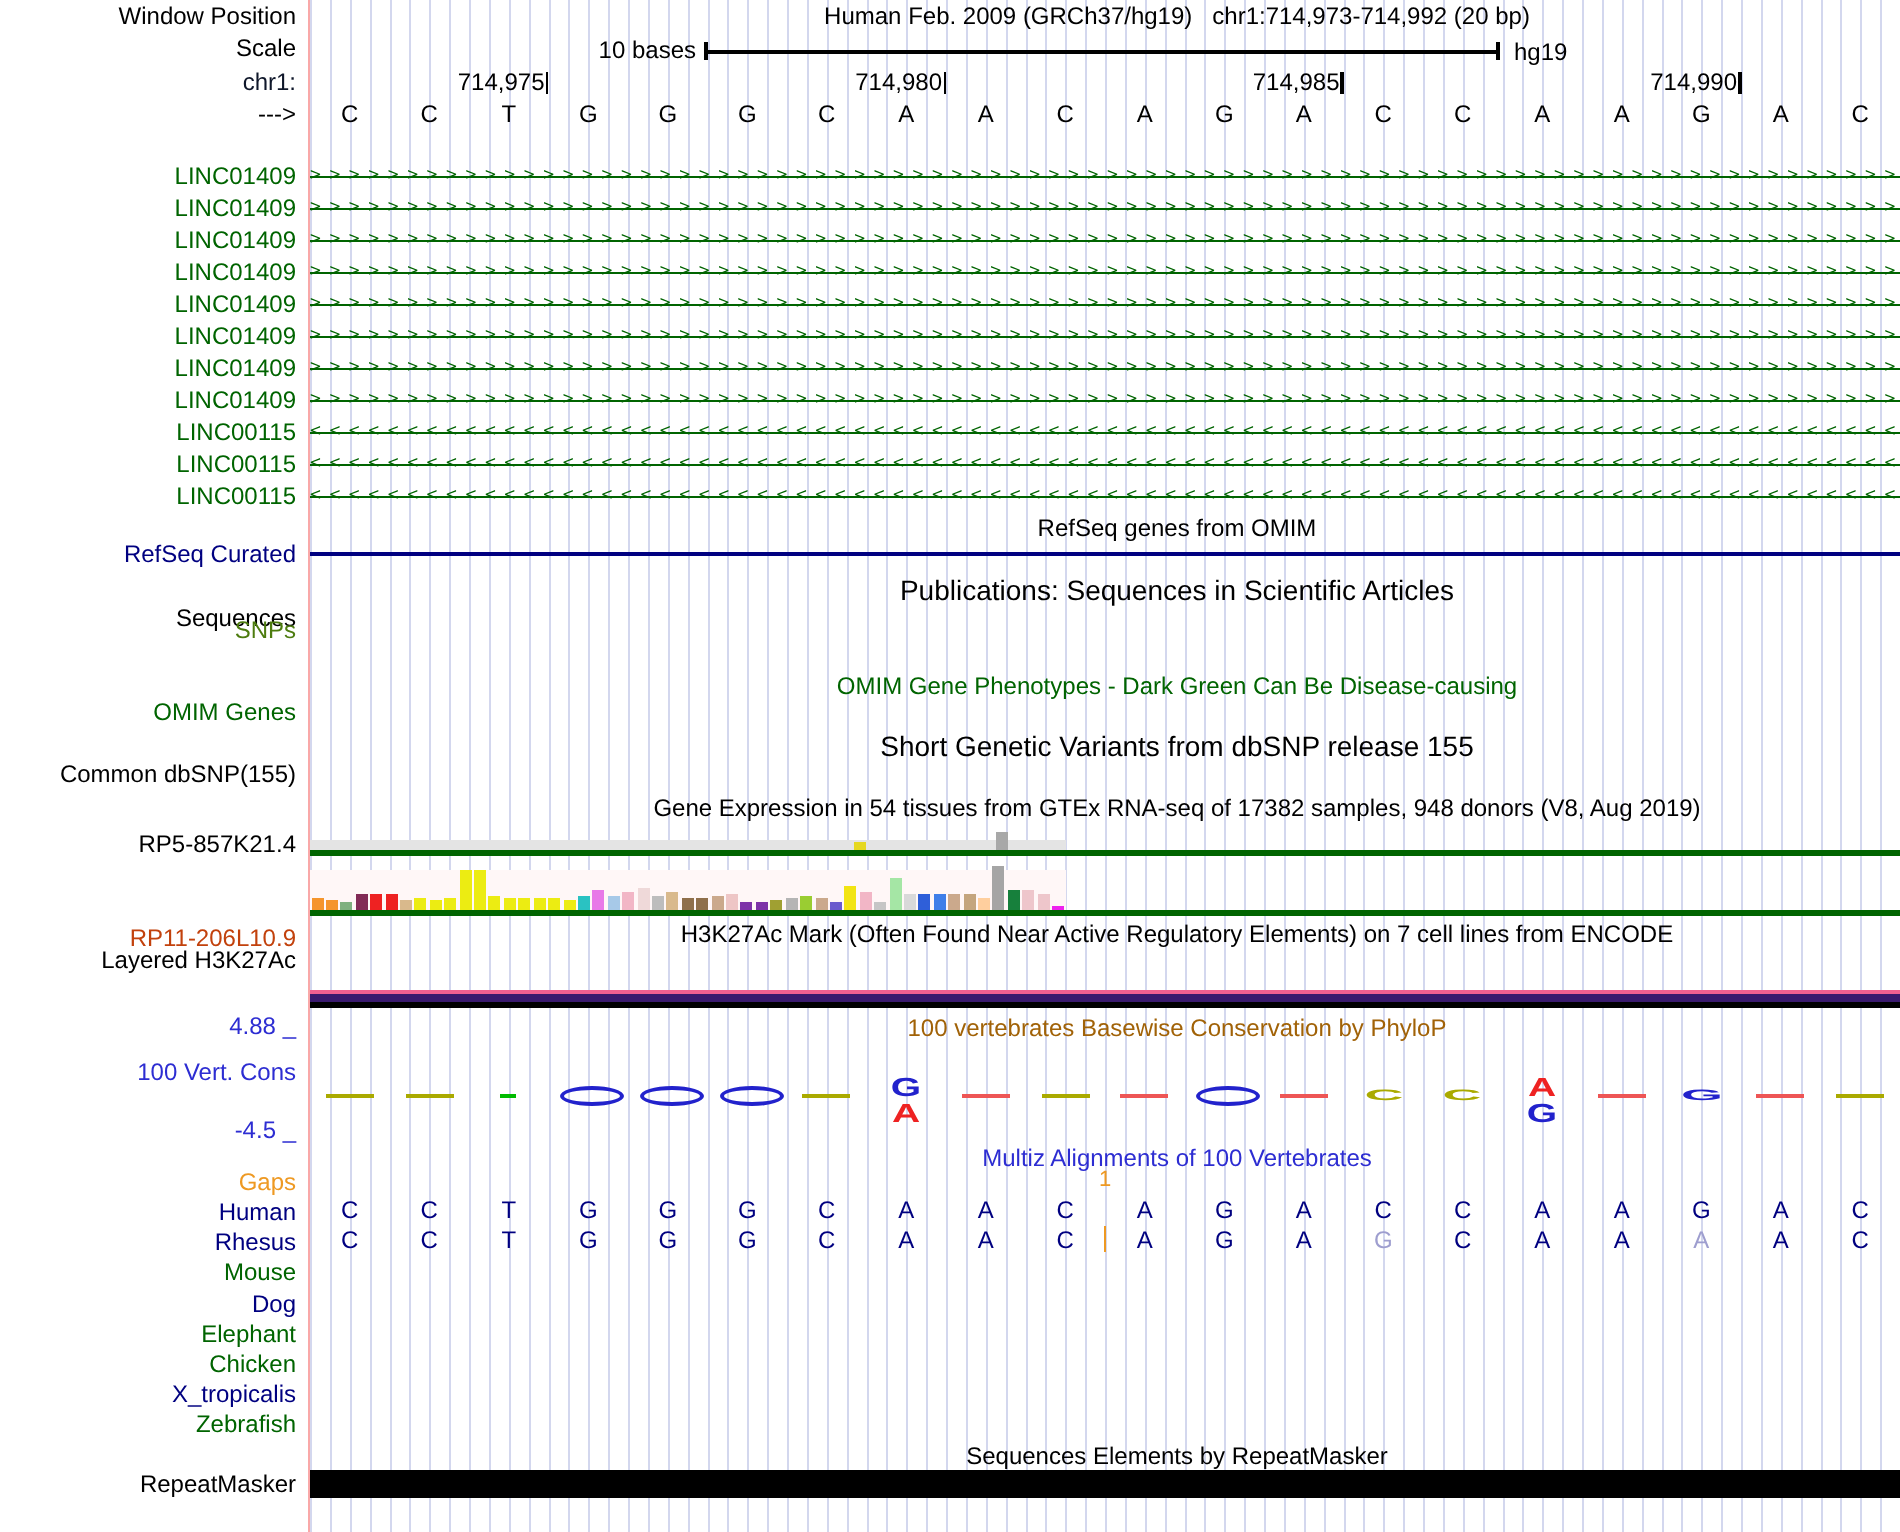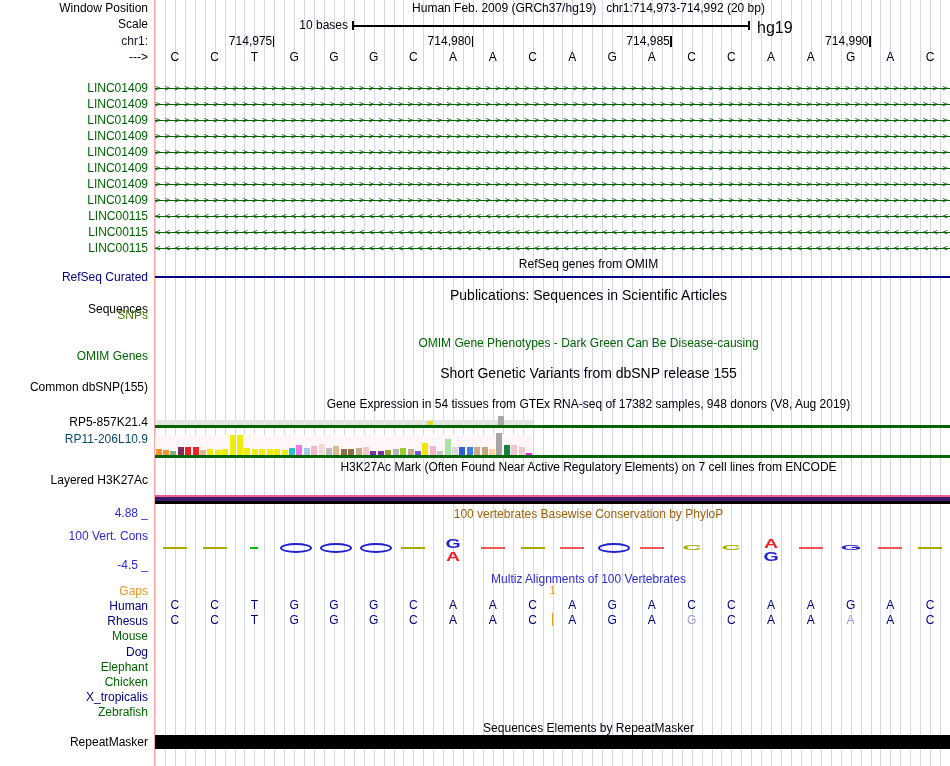--- a/index.html
+++ b/index.html
@@ -40,21 +40,21 @@
 
 <div id="browser">
   <div id="gridlines" class="abs"></div>
   <div id="left-guide" class="abs"></div>
 
   <div class="ctitle abs" style="top:2px;">Human Feb. 2009 (GRCh37/hg19)   chr1:714,973-714,992 (20 bp)</div>
   <div class="abs ruler-label" style="left:268px;top:19px;width:80px;">10 bases</div>
   <div id="scalebar-line" class="abs"></div>
   <div class="abs scalebar-tick" style="left:352px;"></div>
   <div class="abs scalebar-tick" style="left:748px;"></div>
-  <div class="abs" style="left:757px;top:19px;font-size:16px;">hg19</div>
+  <div class="abs" style="left:757px;top:19px;font-size:12px;">hg19</div>
 
   <div id="ruler">
       <div class="abs ruler-label" style="left: 197.25px; top: 35px;">714,975</div>
       <div class="abs tickmark" style="left: 272.75px; top: 36px;"></div>
       <div class="abs ruler-label" style="left: 396px; top: 35px;">714,980</div>
       <div class="abs tickmark" style="left: 471.5px; top: 36px;"></div>
       <div class="abs ruler-label" style="left: 594.75px; top: 35px;">714,985</div>
       <div class="abs tickmark" style="left: 670.25px; top: 36px;"></div>
       <div class="abs ruler-label" style="left: 793.5px; top: 35px;">714,990</div>
       <div class="abs tickmark" style="left: 869px; top: 36px;"></div>
@@ -249,21 +249,21 @@
       <div class="abs left-label" style="top: 1px; color: rgb(0, 0, 0);">Window Position</div>
       <div class="abs left-label" style="top: 17px; color: rgb(0, 0, 0);">Scale</div>
       <div class="abs left-label" style="top: 34px; color: #0f172a;">chr1:</div>
       <div class="abs left-label" style="top: 50px; color: rgb(0, 0, 0);">---&gt;</div>
       <div class="abs left-label" style="top: 270px; color: rgb(0, 0, 128);">RefSeq Curated</div>
       <div class="abs left-label" style="top: 302px; color: rgb(0, 0, 0);">Sequences</div>
       <div class="abs left-label" style="top: 308px; color: #4d7c0f;">SNPs</div>
       <div class="abs left-label" style="top: 349px; color: rgb(0, 100, 0);">OMIM Genes</div>
       <div class="abs left-label" style="top: 380px; color: rgb(0, 0, 0);">Common dbSNP(155)</div>
       <div class="abs left-label" style="top: 415px; color: rgb(0, 0, 0);">RP5-857K21.4</div>
-      <div class="abs left-label" style="top: 432px; color: #0c4a6e;">RP11-206L10.9</div>
+      <div class="abs left-label" style="top: 462px; color: #c2410c;">RP11-206L10.9</div>
       <div class="abs left-label" style="top: 473px; color: rgb(0, 0, 0);">Layered H3K27Ac</div>
       <div class="abs left-label" style="top: 506px; color: rgb(45, 45, 210);">4.88 _</div>
       <div class="abs left-label" style="top: 529px; color: rgb(45, 45, 210);">100 Vert. Cons</div>
       <div class="abs left-label" style="top: 558px; color: rgb(45, 45, 210);">-4.5 _</div>
       <div class="abs left-label" style="top: 735px; color: rgb(0, 0, 0);">RepeatMasker</div>
     </div>
   <div id="gene-labels">
       <div class="abs left-label" style="top: 81px; color: rgb(0, 100, 0);">LINC01409</div>
       <div class="abs left-label" style="top: 97px; color: rgb(0, 100, 0);">LINC01409</div>
       <div class="abs left-label" style="top: 113px; color: rgb(0, 100, 0);">LINC01409</div>

